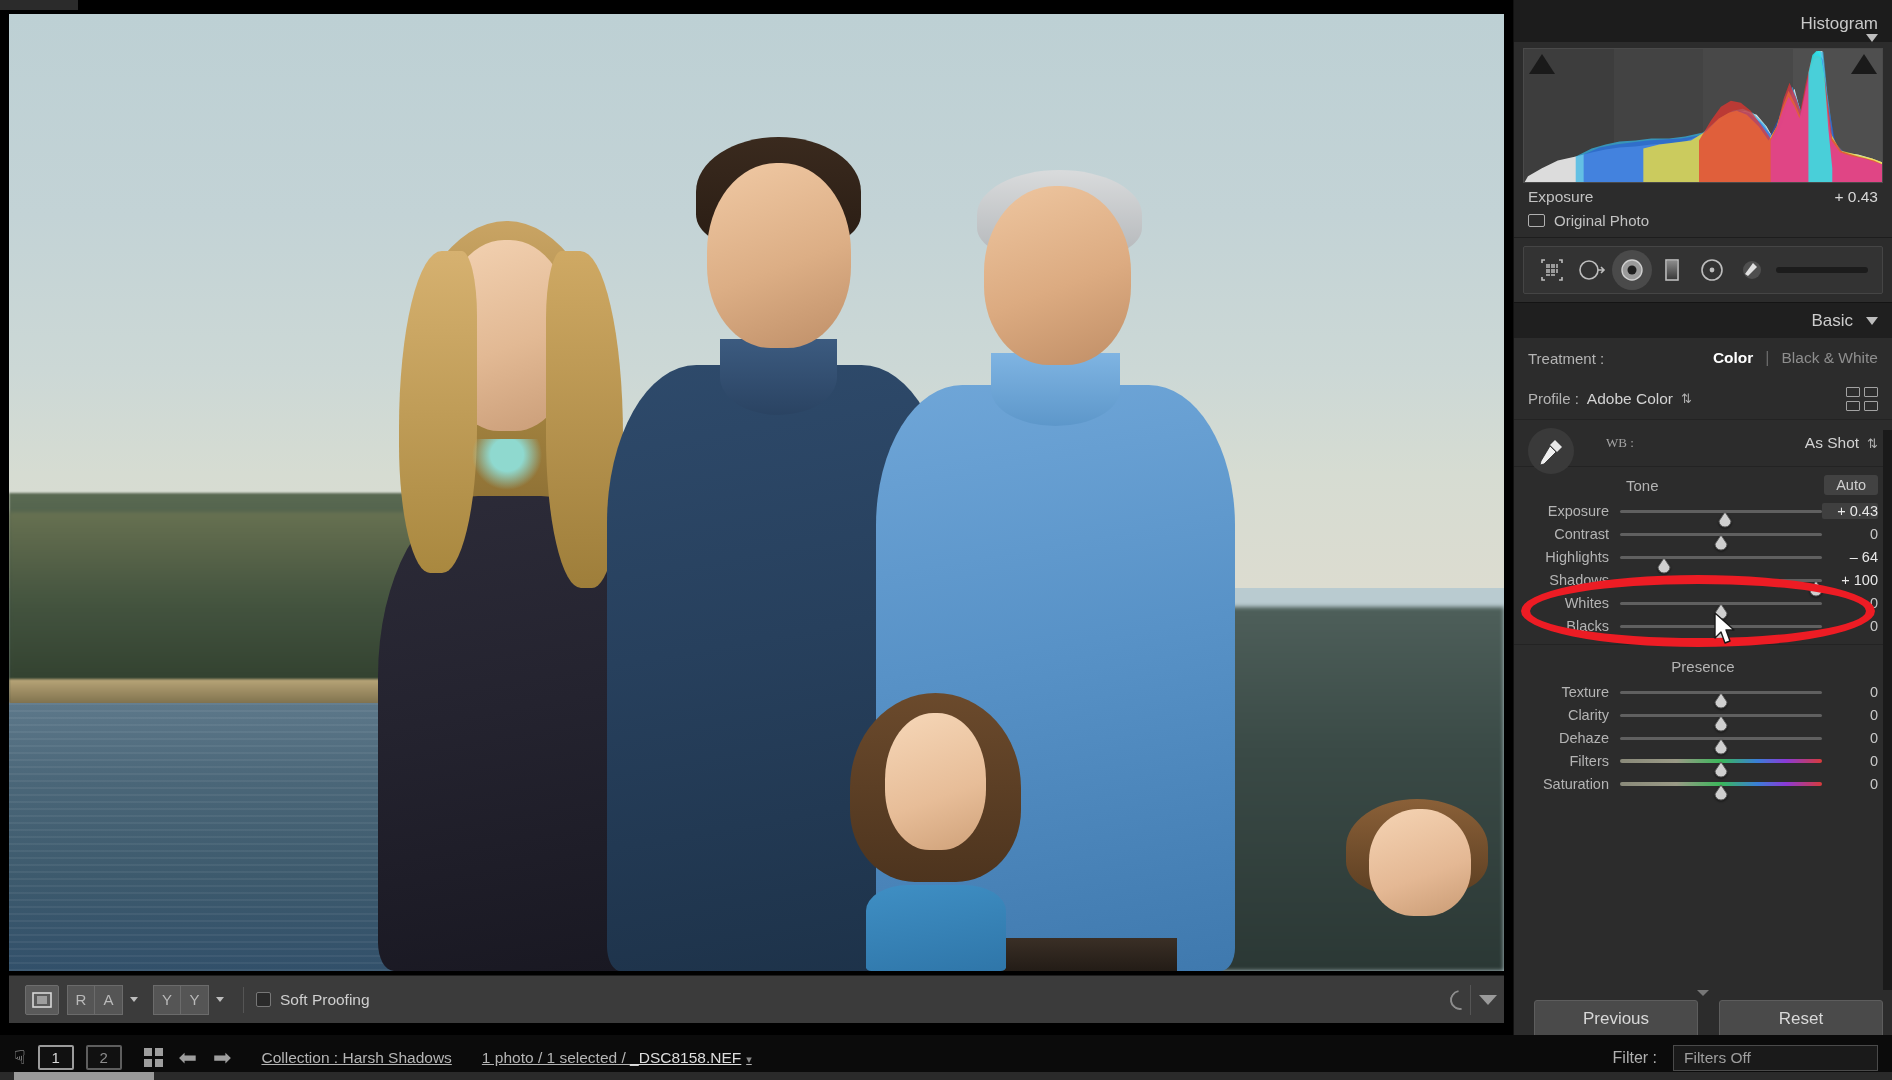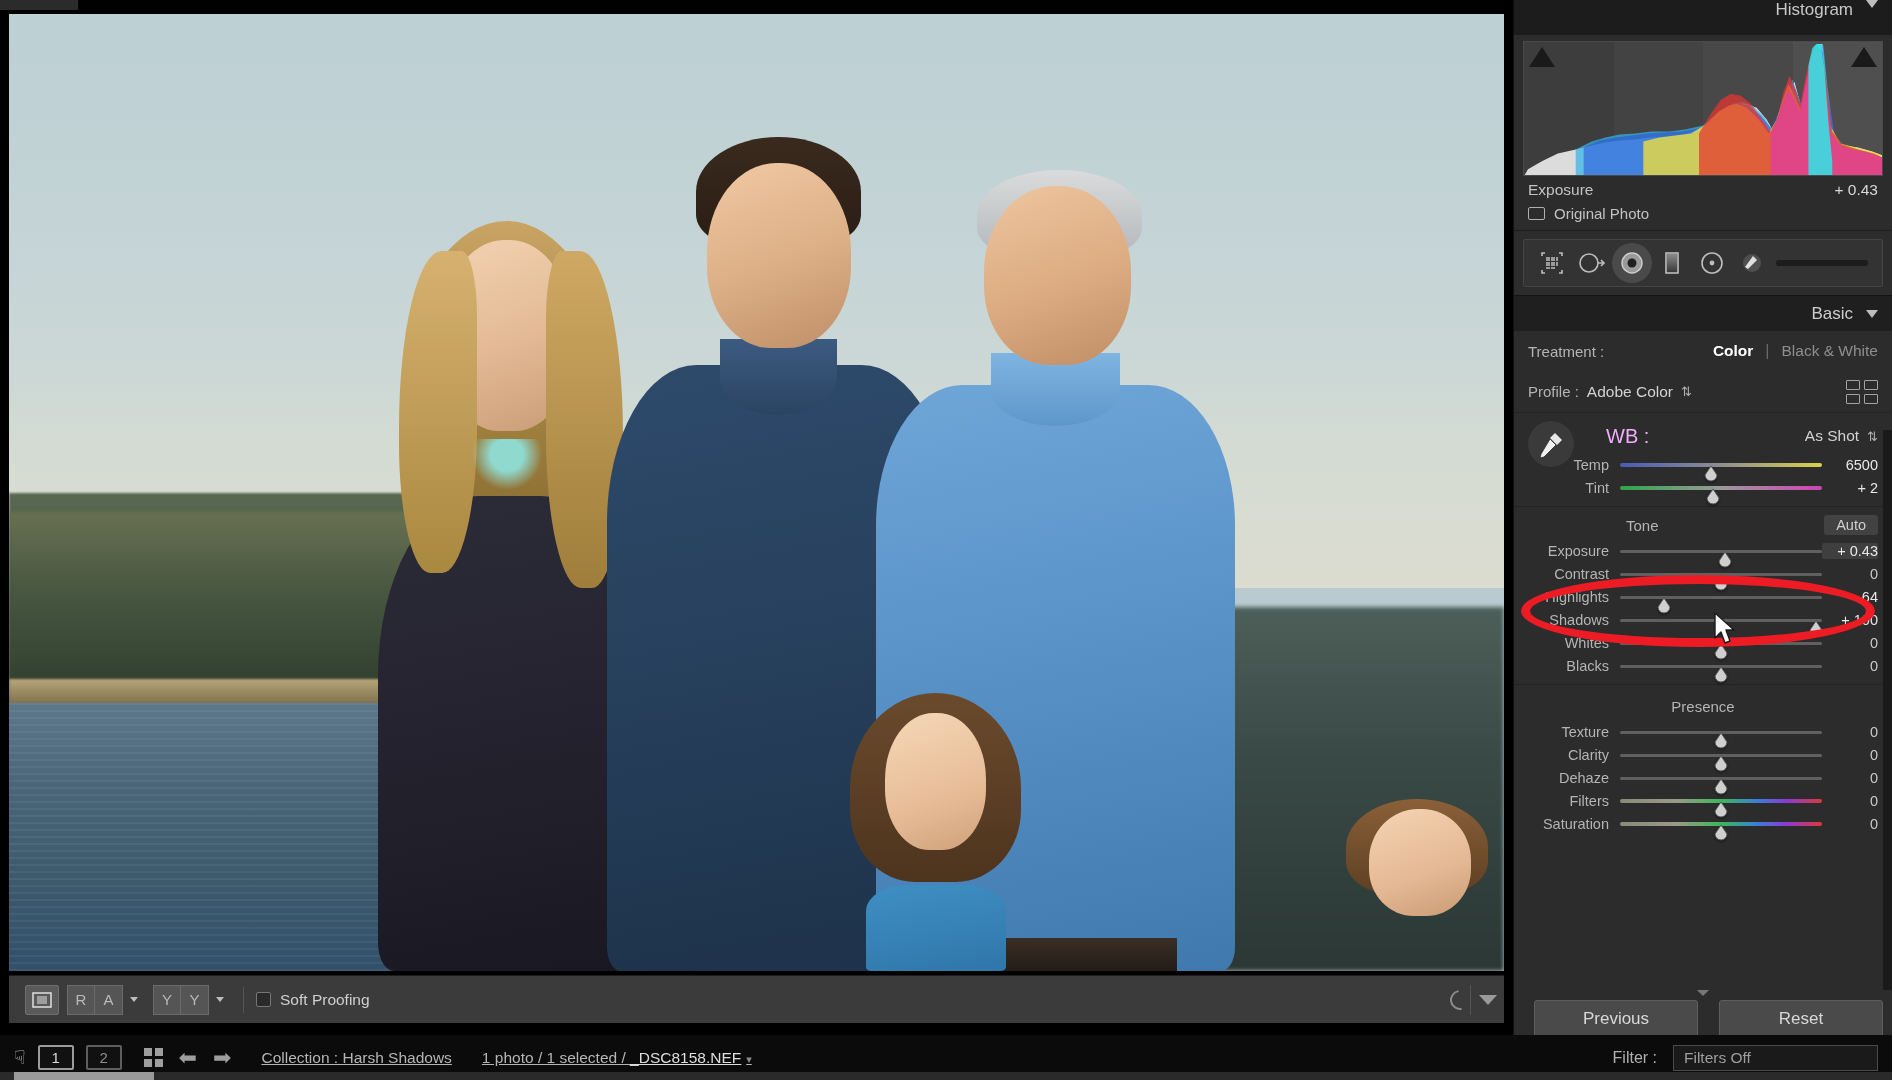--- a/index.html
+++ b/index.html
@@ -206,22 +206,22 @@
     position:absolute; left:0; top:1072px; width:1892px; height:8px; background:#2a2a2a;
   }
   .film-thumbs .t1 { position:absolute; left:14px; top:0; width:140px; height:8px; background:#9a9a9a; }
 
   
   .right-panel {
     position:absolute; right:0; top:0; width:379px; height:1035px;
     background:#2c2c2c; border-left:1px solid #111;
   }
   .panel-head {
-    height:35px; display:flex; align-items:flex-start; justify-content:flex-end;
-    padding-right:14px; background:#1c1c1c;
+    height:42px; display:flex; align-items:flex-end; justify-content:flex-end;
+    padding-right:14px; background:#1c1c1c;flex-direction:column;
   }
   .panel-head .title { color:#c8c8c8; font-size:17px; }
   .panel-head .tri {
     width:0;height:0;border-left:6px solid transparent;border-right:6px solid transparent;
     border-top:8px solid #bdbdbd; margin-left:13px;
   }
 
   .hist-box {
     margin:6px 9px 0 9px; height:135px; background:#3a3a3a;
     border:1px solid #4a4a4a; position:relative; overflow:hidden;
@@ -299,21 +299,21 @@
     width:14px;height:10px;border:1.6px solid #a2a2a2; display:block; border-radius:1px;
   }
 
   .wb-block { position:relative; padding-top:6px; border-bottom:1px solid #232323; padding-bottom:6px; }
   .eyedropper {
     position:absolute; left:14px; top:8px; width:46px; height:46px;
     border-radius:50%; background:#3a3a3a;
     display:flex; align-items:center; justify-content:center;
   }
   .wb-row { display:flex; align-items:center; height:34px; padding-left:92px; padding-right:14px; }
-  .wb-row .lbl { color:#f0abfc; font-size:20px; }
+  .wb-row .lbl { color:#a3a3a3; font-size:13px;font-family:Liberation Serif, serif; }
   .wb-row .val { margin-left:auto; color:#d2d2d2; font-size:15.5px; }
 
   .slider-row {
     display:flex; align-items:center; height:22px; padding:0 14px; margin:1px 0;
   }
   .slider-row .name {
     width:92px; text-align:right; color:#b4b4b4; font-size:14.5px; padding-right:11px;
     white-space:nowrap;
   }
   .track-wrap { position:relative; flex:1; height:16px; display:flex; align-items:center; }
@@ -585,46 +585,20 @@
         <svg width="32" height="32" viewBox="0 0 32 32">
           <path d="M20,5 L27,12 L22,17 L15,10 Z" fill="#e8e8e8"></path>
           <path d="M15,11 L21,17 L9,29 L5,30 L6,26 Z" fill="#f0f0f0" stroke="#2a2a2a" stroke-width="0.8"></path>
         </svg>
       </div>
       <div class="wb-row">
         <div class="lbl">WB :</div>
         <div class="val">As Shot</div>
         <div class="stepper">⇅</div>
       </div>
-      <div id="wb-sliders">
-          <div class="slider-row">
-            <div class="name">Temp</div>
-            <div class="track-wrap">
-              <div class="track temp"></div>
-              <span style="position:absolute;left:45%;">
-                <svg class="thumb" viewBox="0 0 16 17">
-                  <path d="M8,1 L14,10 A6,6 0 1,1 2,10 Z" fill="#cfcfcf" stroke="#5a5a5a" stroke-width="1"></path>
-                </svg>
-              </span>
-            </div>
-            <div class="val hi">6500</div>
-          </div>
-          <div class="slider-row">
-            <div class="name">Tint</div>
-            <div class="track-wrap">
-              <div class="track tint"></div>
-              <span style="position:absolute;left:46%;">
-                <svg class="thumb" viewBox="0 0 16 17">
-                  <path d="M8,1 L14,10 A6,6 0 1,1 2,10 Z" fill="#cfcfcf" stroke="#5a5a5a" stroke-width="1"></path>
-                </svg>
-              </span>
-            </div>
-            <div class="val hi">+ 2</div>
-          </div>
-        </div>
     </div>
 
     <div class="tone-head">
       <div class="t">Tone</div>
       <div class="auto-btn">Auto</div>
     </div>
     <div id="tone-sliders">
         <div class="slider-row">
           <div class="name">Exposure</div>
           <div class="track-wrap">

